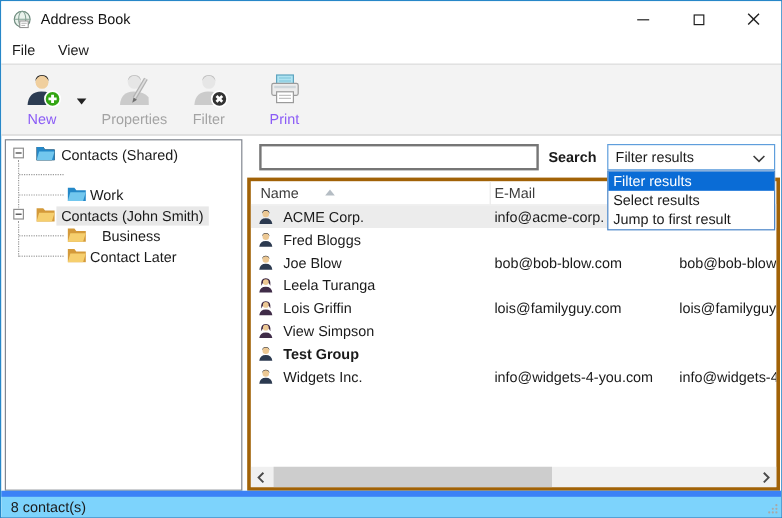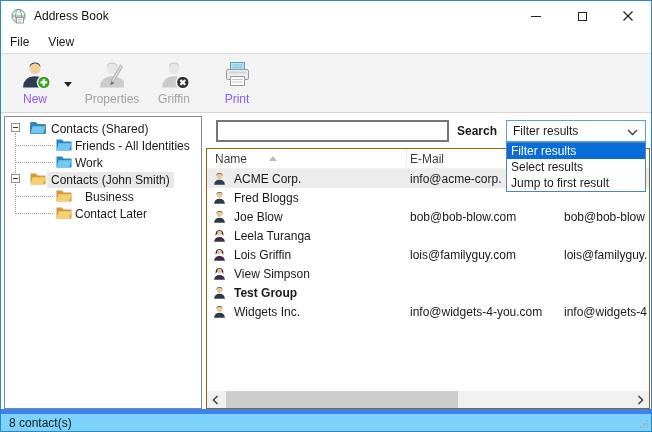--- a/index.html
+++ b/index.html
@@ -51,21 +51,21 @@
   .search-input { position:absolute; left:215px; top:119px; width:233px; height:22px; border:2px solid #767676; background:#fff; font-family:"Liberation Sans",sans-serif; font-size:12px; padding:0 4px; outline:none; }
   .search-label { position:absolute; left:456px; top:123px; font-size:12px;font-weight:bold; }
   .combo { position:absolute; left:505px; top:119px; width:140px; height:22px; border:1px solid #5f9edc; background:#fff; display:flex; align-items:center; }
   .combo-text { margin-left:6px; }
   .combo-chevron { position:absolute; right:7px; top:8px; }
   .combo-list { position:absolute; left:505px; top:141px; width:140px; border:1px solid #4a85c8; background:#fff; z-index:30; }
   .combo-option { height:16px; line-height:16px; padding-left:4px; white-space:nowrap; }
   .combo-option.selected { background:#0a6cd6; color:#fff; }
 
   
-  .list-panel { position:absolute; left:205px; top:147px; width:444px; height:261px; border:1px solid #a16207; background:#fff; overflow:hidden; }
+  .list-panel { position:absolute; left:205px; top:147px; width:444px; height:261px; border:3px solid #a16207; background:#fff; overflow:hidden; }
   .list-header { display:flex; height:20px; color:#3c3c3c; }
   .hcell { border-right:1px solid #eaeaea; border-bottom:1px solid #f0f0f0; display:flex; align-items:center; }
   .hcell.c-name { width:200px; padding-left:8px; }
   .hcell.c-email { width:152px; padding-left:3px; }
   .hcell.c-email2 { flex:1; padding-left:5px; border-right:none; }
   .sort-arrow { margin-left:22px; width:0; height:0; border-left:4px solid transparent; border-right:4px solid transparent; border-bottom:5px solid #b5bdc4; }
   .lrow { display:flex; height:19px; align-items:center; }
   .lrow.selected { background:#ececec; }
   .lrow.bold .cell-name-text { font-weight:bold; }
   .cell { white-space:nowrap; overflow:hidden; height:19px; display:flex; align-items:center; }
@@ -172,21 +172,21 @@
 
     <div class="tb-btn tb-delete disabled">
       <svg width="31" height="31" viewBox="0 0 31 31">
         <path d="M9.4,9.4 Q9.4,3.4 15,3.4 Q20.6,3.4 20.6,9.4 Q20.6,6.2 15,6 Q9.4,6.2 9.4,9.4 Z" fill="#bdbdbd"></path>
         <circle cx="15" cy="9.6" r="5.4" fill="#e6e6e6"></circle>
         <path d="M3,28.5 Q3.6,17.6 14.4,17.3 Q22,17.4 25.6,21.5 L26,28.5 Z" fill="#cbcbcb"></path>
         <circle cx="23.8" cy="23.4" r="6.4" fill="#333" stroke="#fff" stroke-width="1.4"></circle>
         <line x1="21.4" y1="21" x2="26.2" y2="25.8" stroke="#fff" stroke-width="2.2"></line>
         <line x1="26.2" y1="21" x2="21.4" y2="25.8" stroke="#fff" stroke-width="2.2"></line>
       </svg>
-      <span class="tb-label">Griffin</span>
+      <span class="tb-label">Filter</span>
     </div>
 
     <div class="tb-btn tb-print">
       <svg width="31" height="31" viewBox="0 0 31 31">
         <rect x="8.5" y="3.5" width="14" height="8" fill="#aee3f2" stroke="#5da4bf" stroke-width="1"></rect>
         <line x1="10.5" y1="6" x2="20.5" y2="6" stroke="#7cc4d8" stroke-width="1"></line>
         <line x1="10.5" y1="8.5" x2="20.5" y2="8.5" stroke="#7cc4d8" stroke-width="1"></line>
         <rect x="4.5" y="10.5" width="22" height="10" rx="1.5" fill="#ececec" stroke="#9b9b9b" stroke-width="1"></rect>
         <rect x="6.5" y="12.5" width="18" height="2" fill="#cfd6da"></rect>
         <rect x="8.5" y="17.5" width="14" height="9" fill="#fff" stroke="#9b9b9b" stroke-width="1"></rect>
@@ -210,27 +210,20 @@
           <div class="minus"></div>
         </div>
       <svg class="tree-folder" style="left:25px;" viewBox="0 0 16 13">
         <use href="#folderShape" style="--x:0"></use>
           <path d="M0.5,1.5 H6 L7.6,3.5 H15.5 V12.5 H0.5 Z" fill="#2488c8"></path>
           <path d="M2.6,5.3 H15.5 L13.2,12.5 H0.5 Z" fill="#72c7ee"></path>
       </svg>
       <span class="tree-label" style="left:42px;">Contacts (Shared)</span>
     </div>
 
-    <div class="tree-row" style="top:20px;">
-      <svg class="tree-folder" style="left:51px;" viewBox="0 0 16 13">
-        <path d="M0.5,1.5 H6 L7.6,3.5 H15.5 V12.5 H0.5 Z" fill="#2488c8"></path>
-          <path d="M2.6,5.3 H15.5 L13.2,12.5 H0.5 Z" fill="#72c7ee"></path>
-      </svg>
-      <span class="tree-label" style="left:66px;">Friends - All Identities</span>
-    </div>
 
     <div class="tree-row" style="top:37px;">
       <svg class="tree-folder" style="left:51px;" viewBox="0 0 16 13">
         <path d="M0.5,1.5 H6 L7.6,3.5 H15.5 V12.5 H0.5 Z" fill="#2488c8"></path>
           <path d="M2.6,5.3 H15.5 L13.2,12.5 H0.5 Z" fill="#72c7ee"></path>
       </svg>
       <span class="tree-label" style="left:66px;">Work</span>
     </div>
 
     <div class="tree-row" style="top:54px;">

